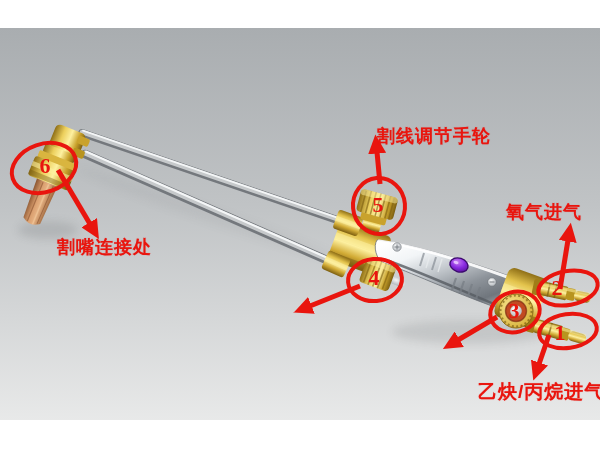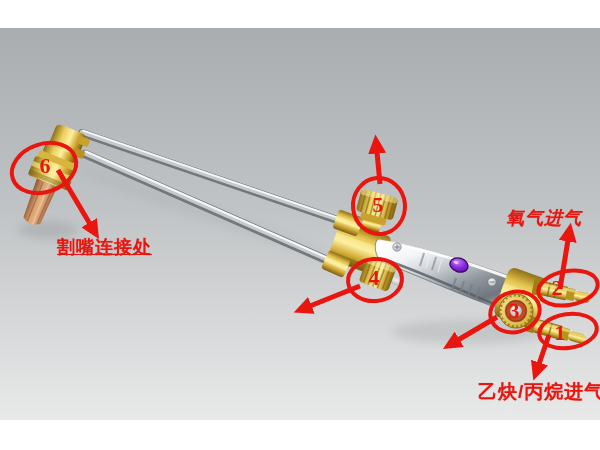--- a/index.html
+++ b/index.html
@@ -259,17 +259,18 @@
   </g>
 </svg>
 
 <div class="callout-num" style="left:45px;top:166px;">6</div>
 <div class="callout-num" style="left:378px;top:205px;">5</div>
 <div class="callout-num" style="left:374px;top:278px;">4</div>
 <div class="callout-num" style="left:514px;top:311px;">3</div>
 <div class="callout-num" style="left:557px;top:288px;">2</div>
 <div class="callout-num" style="left:560px;top:333px;">1</div>
 
-<div class="callout-label" style="left:506px;top:209px;font-style:italic;">氧气进气</div>
-<div class="callout-label" style="left:57px;top:238px;text-decoration:underline;">割嘴连接处</div>
+<div class="callout-label" style="left:377px;top:127px;">割线调节手轮</div>
+<div class="callout-label" style="left:506px;top:203px;">氧气进气</div>
+<div class="callout-label" style="left:57px;top:238px;">割嘴连接处</div>
 <div class="callout-label big" style="left:464px;top:382px;">乙炔/丙烷进气</div>
 
 </div>
 
 </body></html>

